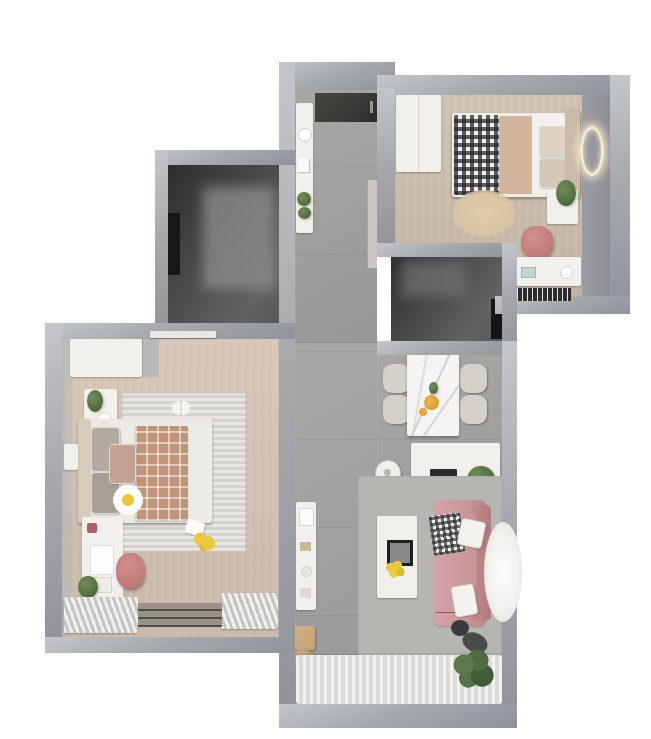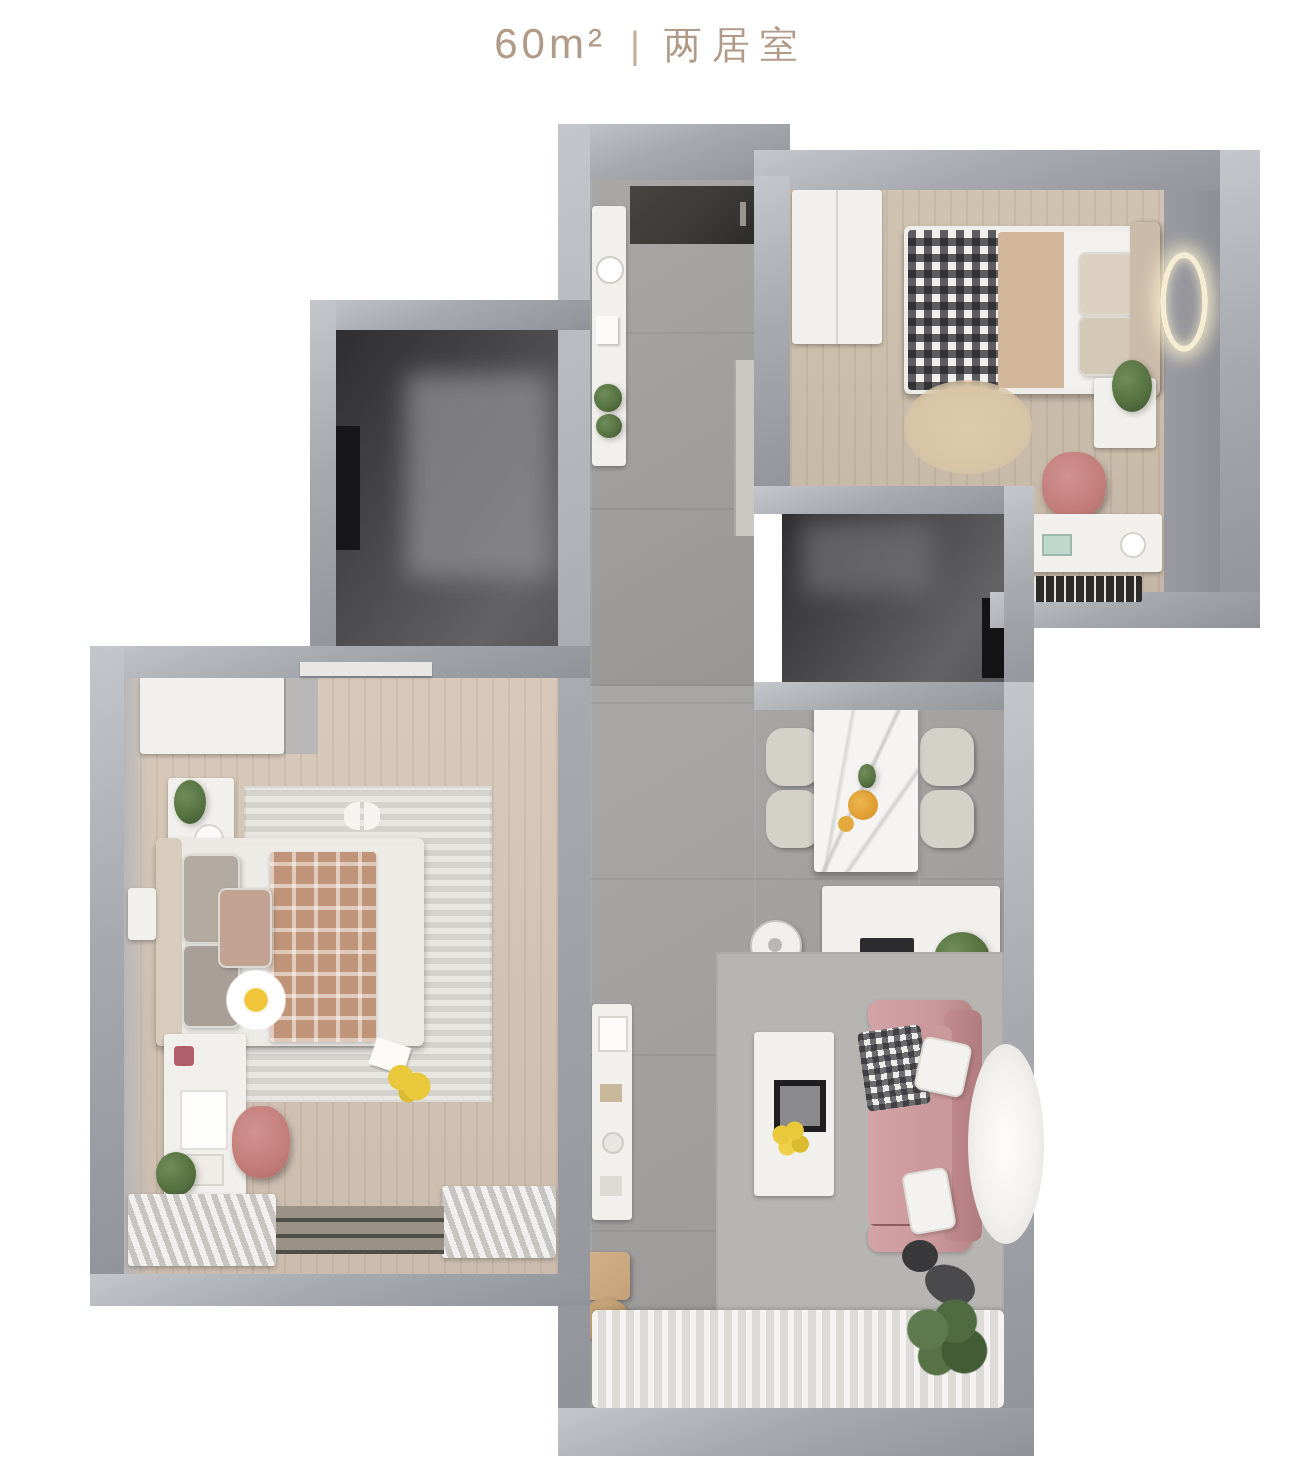--- a/index.html
+++ b/index.html
@@ -46,25 +46,20 @@
   .pillow{background:#f4f2ef;border:1px solid #dddad5;border-radius:4px;box-shadow:1px 1px 2px rgba(0,0,0,.2);}
   .ringlight{border:3px solid #f5ecd2;border-radius:50%;background:transparent;box-shadow:0 0 9px 3px rgba(250,240,205,.85), inset 0 0 6px rgba(250,240,205,.9);}
   .roundrug{background:radial-gradient(ellipse at center,#fdfdfc 0%,#f3f1ee 55%,#e5e3df 82%,rgba(229,227,223,0) 100%);border-radius:50%;}
   .seam{box-shadow:inset 0 0 0 1px rgba(0,0,0,.06);}
 </style>
 </head>
 <body>
 
 <div class="plan">
 
-  <div class="title">
-    <span class="area">60m²</span>
-    <span class="sep">|</span>
-    <span class="kind">两居室</span>
-  </div>
 
   <div class="abs floor tile" style="left:295px;top:90px;width:82px;height:253px;"></div>
   <div class="abs floor tile" style="left:295px;top:343px;width:207px;height:361px;"></div>
 
   <div class="abs floor wood" style="left:395px;top:95px;width:215px;height:201px;background-color:var(--wood_light);">
     <div class="abs" style="left:187px;top:0;width:28px;height:201px;background:linear-gradient(90deg,var(--wall_face),#8e8f95);"></div>
   </div>
 
   <div class="abs floor darkroom" style="left:168px;top:165px;width:111px;height:173px;">
     <div class="abs" style="left:35px;top:22px;width:72px;height:102px;background:#8e8e90;filter:blur(6px);opacity:.75;"></div>

